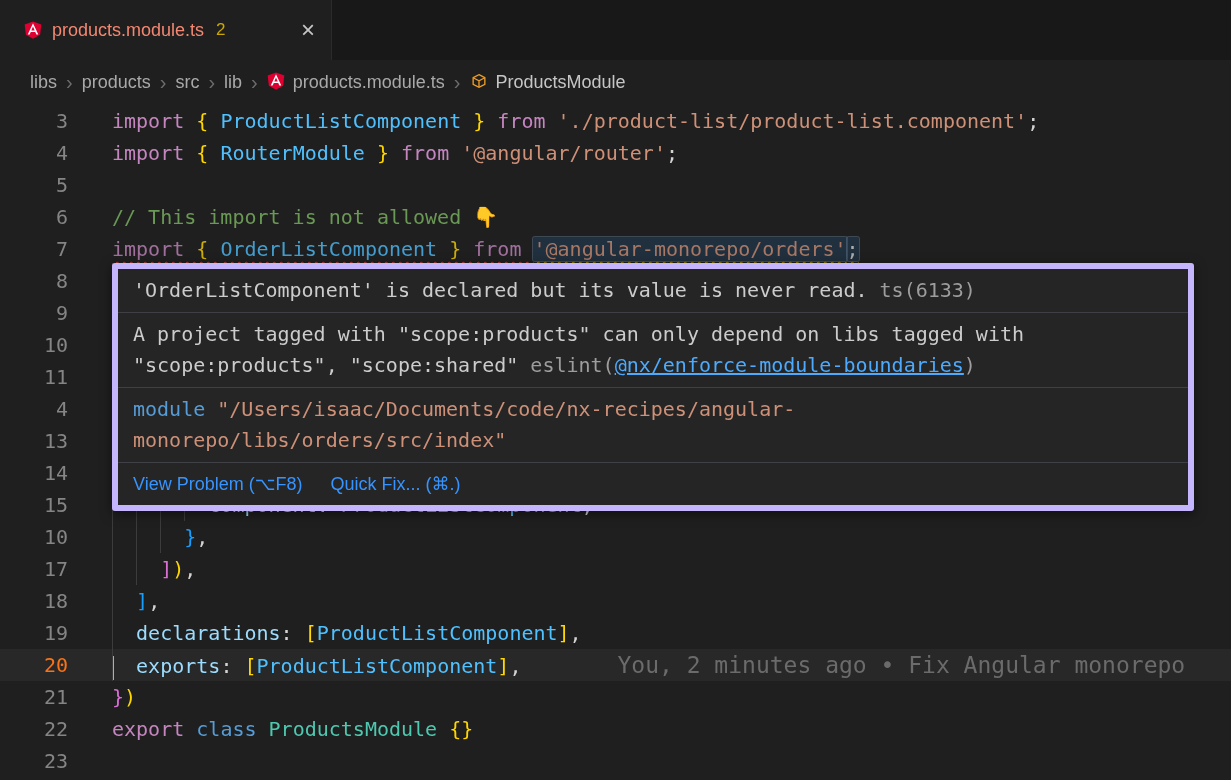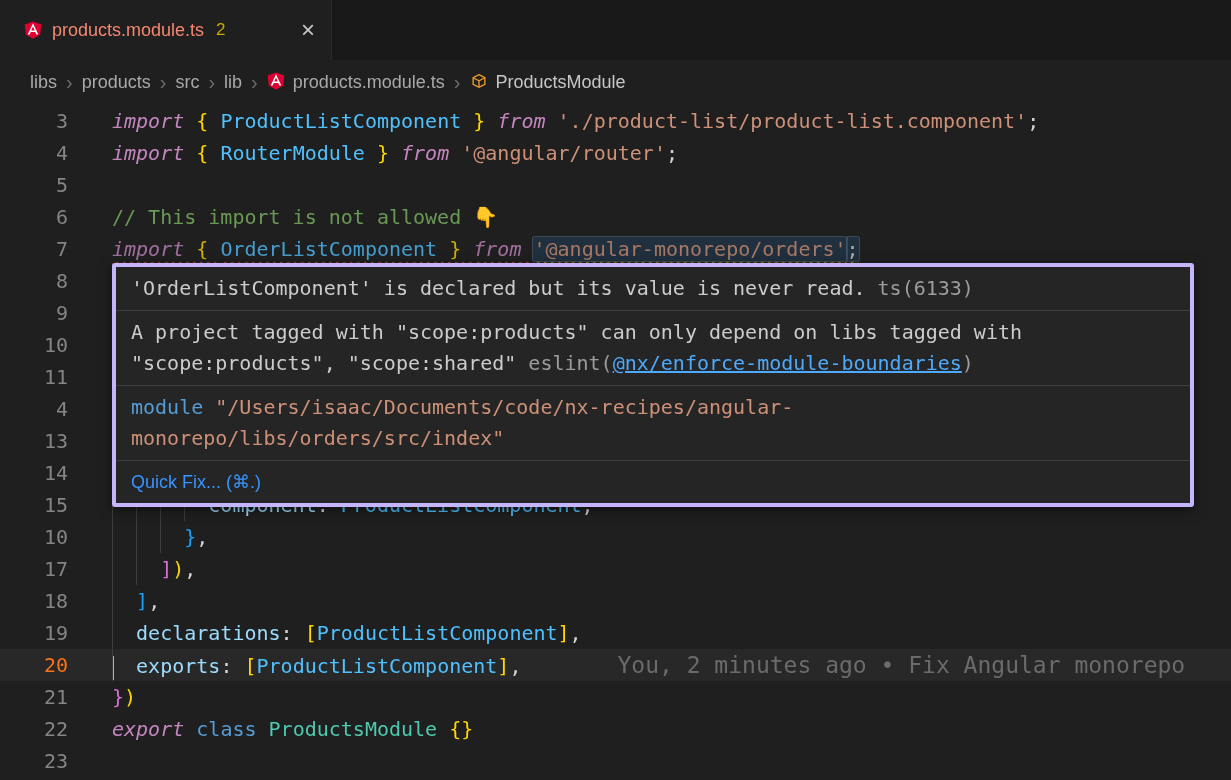--- a/index.html
+++ b/index.html
@@ -25,21 +25,21 @@
 
   
   .editor { position:relative; font-family:"DejaVu Sans Mono", monospace; font-size:20px; }
   .row { display:flex; height:32px; line-height:32px; }
   .row.current { background:rgba(255,255,255,0.045); }
   .lnum { width:68px; flex:none; text-align:right; color:#858585; font-size:20px; cursor:pointer; }
   .row.current .lnum { color:#f97316; }
   .lcontent { padding-left:44px; white-space:pre; flex:1; }
   .fade > .tk-kw, .fade > .tk-b1, .fade > .tk-type, .fade > .tk-pun, .fade > .tk-str { opacity:.78; }
 
-  .tk-kw   { color:#C586C0;font-style:italic; }
+  .tk-kw   { color:#C586C0; }
   .tk-stor { color:#569CD6; }
   .tk-type { color:#4FC1FF; }
   .tk-cls  { color:#4EC9B0; }
   .tk-prop { color:#9CDCFE; }
   .tk-str  { color:#CE9178; }
   .tk-cmt  { color:#6A9955; }
   .tk-pun  { color:#D4D4D4; }
   .tk-b1   { color:#FFD700; }
   .tk-b2   { color:#DA70D6; }
   .tk-b3   { color:#179FFF; }
@@ -49,21 +49,21 @@
   .sq-yellow { text-decoration:underline wavy #cca700 1px; text-underline-offset:5px; }
   .hl { background:rgba(38,79,120,0.45); box-shadow:0 0 0 1px rgba(120,150,180,0.45); border-radius:2px; }
 
   .indent { display:inline-block; height:32px; vertical-align:top;
             background:repeating-linear-gradient(to right, #3c3c3c 0 1px, transparent 1px calc(var(--ch) * 2)); }
   .cursor { display:inline-block; width:2px; height:24px; background:#aeafad; vertical-align:middle; margin-right:-2px; }
   .blame { color:#6b6b6b; font-size:23px; margin-left:96px; }
 
   
   .hover-widget { position:absolute; left:112px; top:158px; width:1082px; z-index:5;
-                  background:#252526; border:4px solid #c4b5fd; border-radius:3px;
+                  background:#252526; border:6px solid #c4b5fd; border-radius:3px;
                   box-shadow:0 3px 12px rgba(0,0,0,0.5);
                   font-family:"DejaVu Sans Mono", monospace; font-size:20px; line-height:31px; color:#cccccc; }
   .hs { padding:6px 15px; border-bottom:1px solid #3f3f46; }
   .hs.first { line-height:29px; padding:7px 15px; }
   .dim { color:#9d9d9d; }
   .hlink { color:#4daafc; text-decoration:underline; cursor:pointer; }
   .kw2 { color:#569CD6; }
   .strc { color:#CE9178; }
   .hover-actions { padding:0 15px; height:42px; display:flex; align-items:center; gap:28px;
                    font-family:"Liberation Sans", sans-serif; font-size:18px; }
@@ -221,18 +221,19 @@
       </div>
       <div class="hs">
         <div>A project tagged with "scope:products" can only depend on libs tagged with</div>
         <div><span>"scope:products", "scope:shared" </span><span class="dim">eslint(</span><a class="hlink">@nx/enforce-module-boundaries</a><span class="dim">)</span></div>
       </div>
       <div class="hs">
         <div><span class="kw2">module</span><span class="strc"> "/Users/isaac/Documents/code/nx-recipes/angular-</span></div>
         <div class="strc">monorepo/libs/orders/src/index"</div>
       </div>
       <div class="hover-actions">
+        <span class="action">View Problem (⌥F8)</span>
         <span class="action">Quick Fix... (⌘.)</span>
       </div>
     </div>
   </div>
 
 </div>
 
 </body></html>

